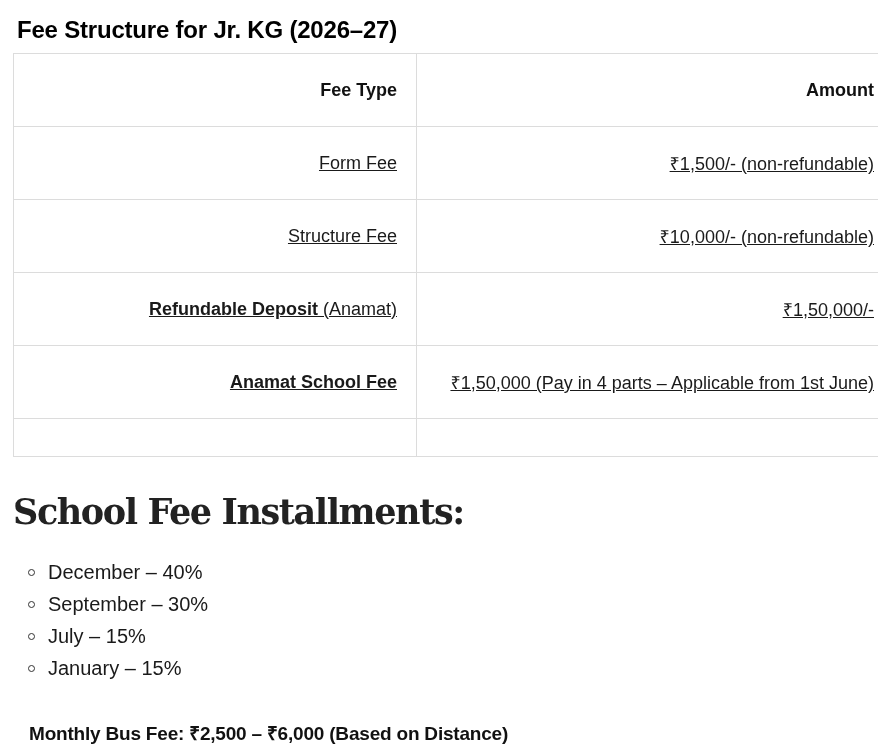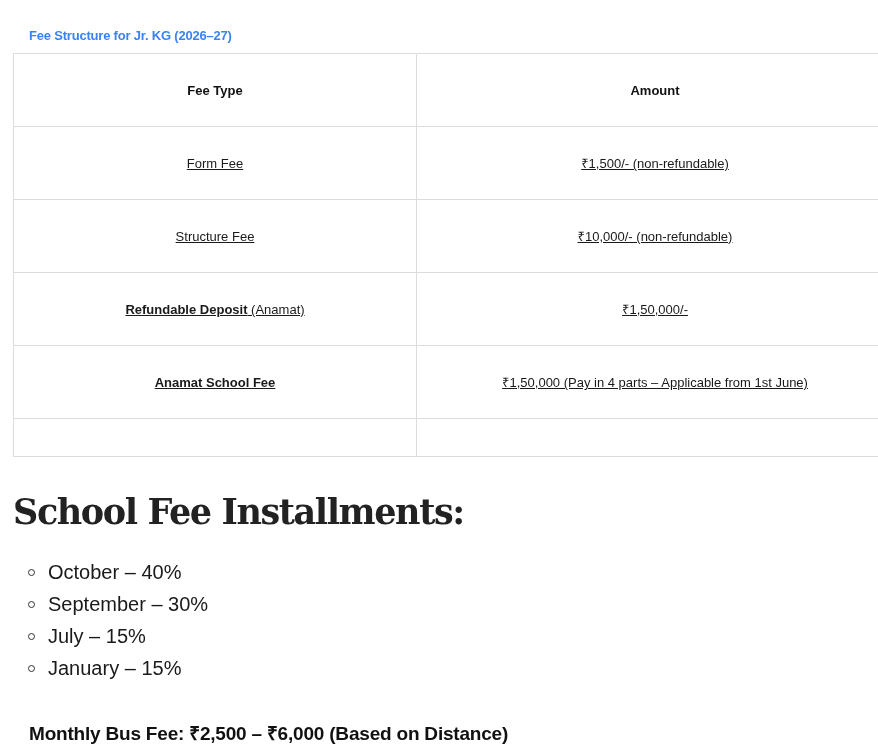--- a/index.html
+++ b/index.html
@@ -2,32 +2,32 @@
 <html><head>
 <meta charset="utf-8">
 <style>
   html, body { margin: 0; padding: 0; background: #ffffff; }
   body {
     width: 878px; height: 755px; overflow: hidden; position: relative;
     font-family: "Liberation Sans", sans-serif; color: #1a1a1a;
   }
   .page-title {
     position: absolute; left: 13px; top: 12px;
-    font-size: 13px; font-weight: bold; color: #3b82f6; margin: 16px;
+    font-size: 24px; font-weight: bold; color: #000000; margin: 4px;
     letter-spacing: -0.2px;
   }
   .fee-table {
     position: absolute; left: 13px; top: 53px;
     width: 880px; border-collapse: collapse; table-layout: fixed;
   }
   .fee-table col.c1 { width: 403px; }
   .fee-table col.c2 { width: 477px; }
   .fee-table th, .fee-table td {
-    border: 1px solid #dcdcdc; text-align: center; vertical-align: middle;
-    padding: 0 19px; font-size: 13px; color: #1a1a1a;
+    border: 1px solid #dcdcdc; text-align: right; vertical-align: middle;
+    padding: 0 19px; font-size: 18px; color: #1a1a1a;
     white-space: nowrap;
   }
   .fee-table th { font-weight: bold; color: #111; height: 72px; }
   .fee-table td { height: 72px; text-decoration: underline; }
   .fee-table tr.empty td { height: 37px; }
   .fee-table .b { font-weight: bold; }
   .sec-heading {
     position: absolute; left: 13px; top: 491px; margin: 0;
     font-family: "DejaVu Serif", serif; font-weight: bold;
     font-size: 35px; letter-spacing: -1.4px; color: #222;
@@ -87,21 +87,21 @@
       <td></td>
     </tr>
   </tbody>
 </table>
 
 <h2 class="sec-heading">School Fee Installments:</h2>
 
 <ul class="inst-list">
   <li>
       <span class="bullet"></span>
-      <span>October – 40%</span>
+      <span>December – 40%</span>
     </li>
   <li>
       <span class="bullet"></span>
       <span>September – 30%</span>
     </li>
   <li>
       <span class="bullet"></span>
       <span>July – 15%</span>
     </li>
   <li>

